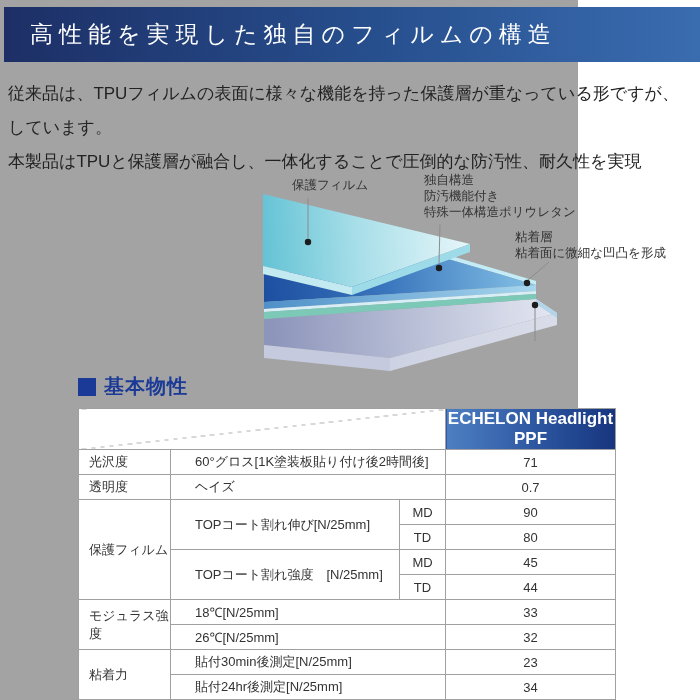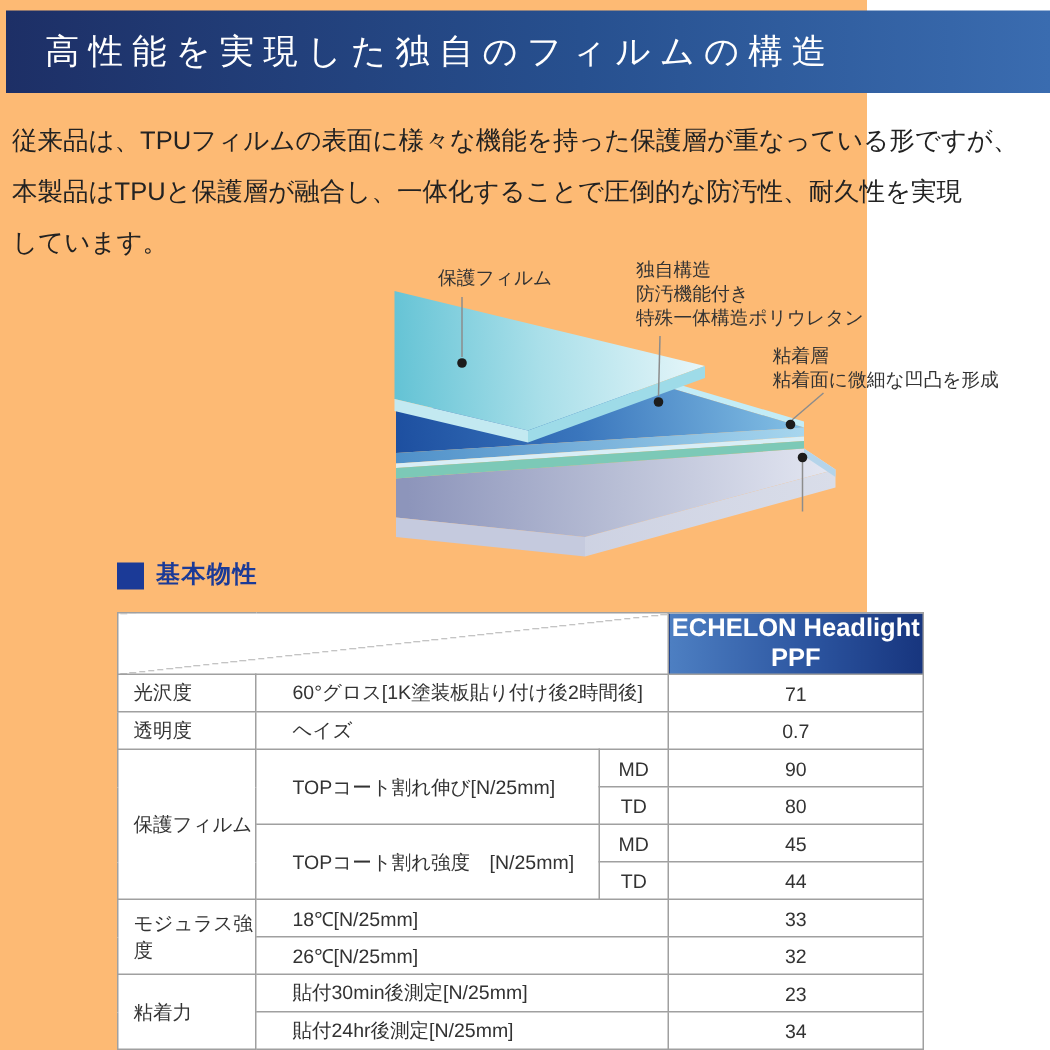--- a/index.html
+++ b/index.html
@@ -1,18 +1,18 @@
 <!DOCTYPE html>
 <html><head>
 <meta charset="utf-8">
 <style>
   * { margin:0; padding:0; box-sizing:border-box; }
   html,body { width:700px; height:700px; background:#fff; }
   body { font-family:"Liberation Sans", sans-serif; color:#333; position:relative; overflow:hidden; }
-  .page { position:relative; width:578px; height:700px; background:#fdba74; }
+  .page { position:relative; width:578px; height:700px; background:#a3a3a3; }
 
   
   .title-bar {
     position:absolute; left:4px; top:7px; width:696px; height:55px;
     background:linear-gradient(to right,#1d2f66 0%,#27508f 55%,#3a6cb0 100%);
     display:flex; align-items:center;
   }
   .title-bar .title-text {
     font-family:"DejaVu Serif", serif;
     color:#fff; font-size:23px; letter-spacing:6px; padding-left:26px; font-weight:500;
@@ -23,21 +23,21 @@
   .intro { position:absolute; left:8px; top:77px; width:690px; }
   .intro .line { font-size:17px; line-height:34px; color:#222; white-space:nowrap; }
 
   
   svg.diagram { position:absolute; left:0; top:0; width:700px; height:700px; pointer-events:none; }
   .dg-label { position:absolute; font-size:12.5px; line-height:16px; color:#333; white-space:nowrap; }
 
   
   .section-head { position:absolute; left:78px; top:373px; display:flex; align-items:center; }
   .section-head .sq { width:18px; height:18px; background:#1b3a97; margin-right:8px; }
-  .section-head .txt { font-size:16px; font-weight:bold; color:#1b3a97; letter-spacing:1px; }
+  .section-head .txt { font-size:20px; font-weight:bold; color:#1b3a97; letter-spacing:1px; }
 
   
   table.props {
     position:absolute; left:78px; top:408px; width:537px;
     border-collapse:collapse; table-layout:fixed; font-size:13px; color:#333;
     background:#fff;
   }
   table.props td { border:1px solid #a0a0a0; height:25px; vertical-align:middle; }
   td.diag {
     border-top:1px solid #a9a9a9; border-left:1px solid #a9a9a9;
@@ -57,22 +57,22 @@
 <body>
 
 <div class="page">
 
   <div class="title-bar">
     <span class="title-text">高性能を実現した独自のフィルムの構造</span>
   </div>
 
   <div class="intro">
     <div class="line">従来品は、TPUフィルムの表面に様々な機能を持った保護層が重なっている形ですが、</div>
+    <div class="line">しています。</div>
     <div class="line">本製品はTPUと保護層が融合し、一体化することで圧倒的な防汚性、耐久性を実現</div>
-    <div class="line">しています。</div>
   </div>
 
   <svg class="diagram" viewBox="0 0 700 700">
     <defs>
       <linearGradient id="gradTop" gradientUnits="userSpaceOnUse" x1="263" y1="245" x2="478" y2="230">
         <stop offset="0" stop-color="#64c3d5"></stop>
           <stop offset="0.45" stop-color="#a9dfe9"></stop>
           <stop offset="1" stop-color="#ecf8fb"></stop>
       </linearGradient>
       <linearGradient id="gradMid" gradientUnits="userSpaceOnUse" x1="264" y1="300" x2="536" y2="268">

